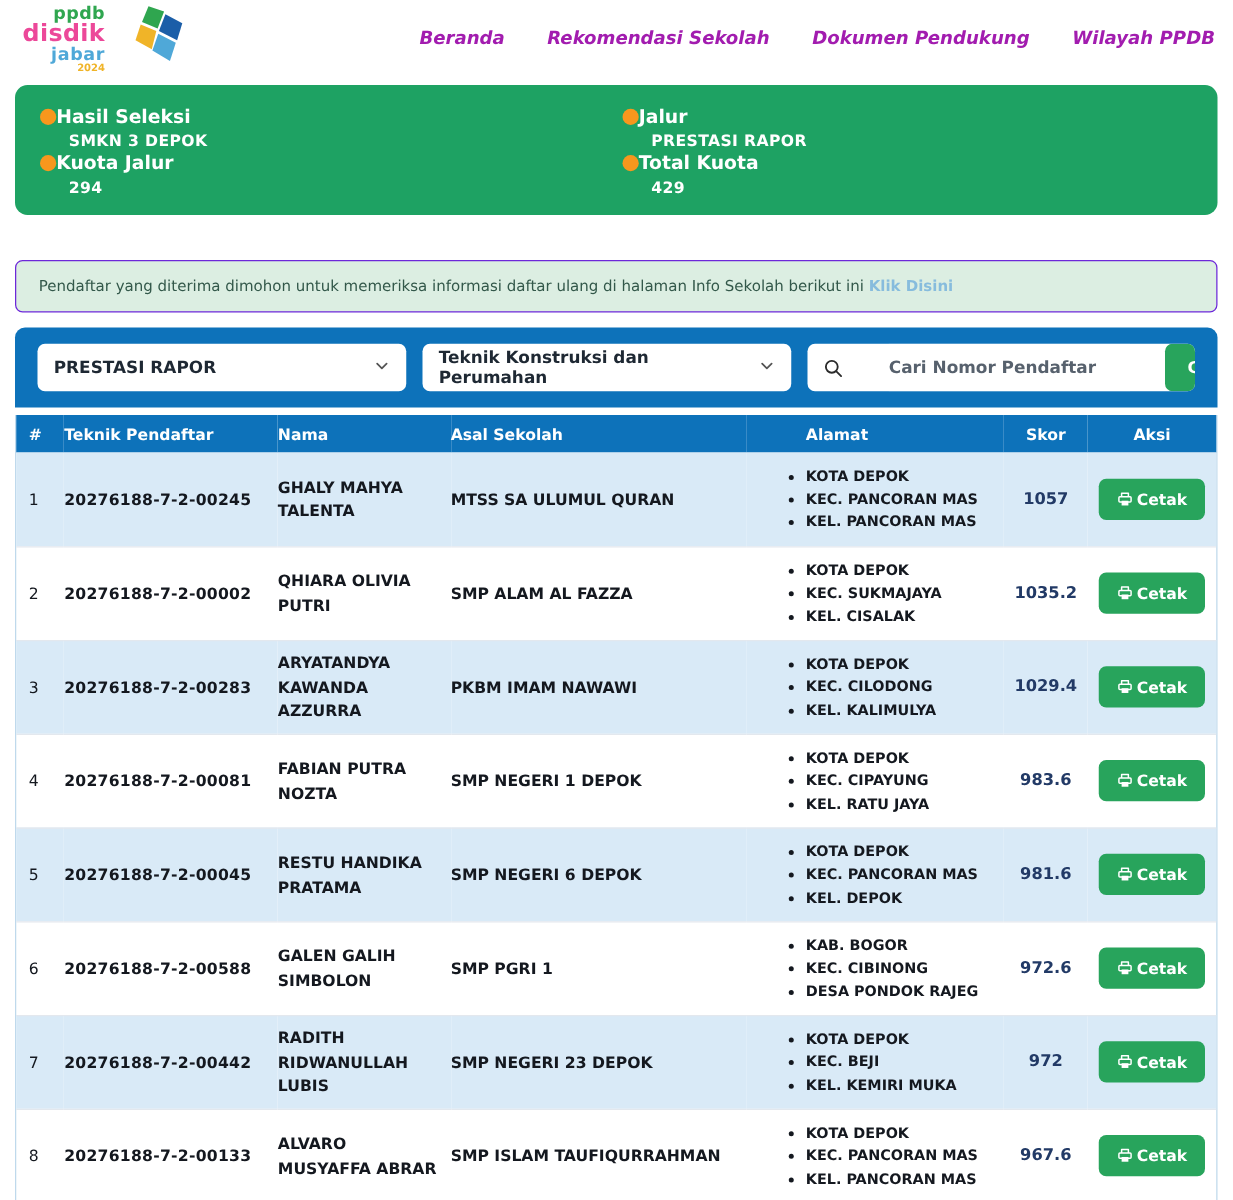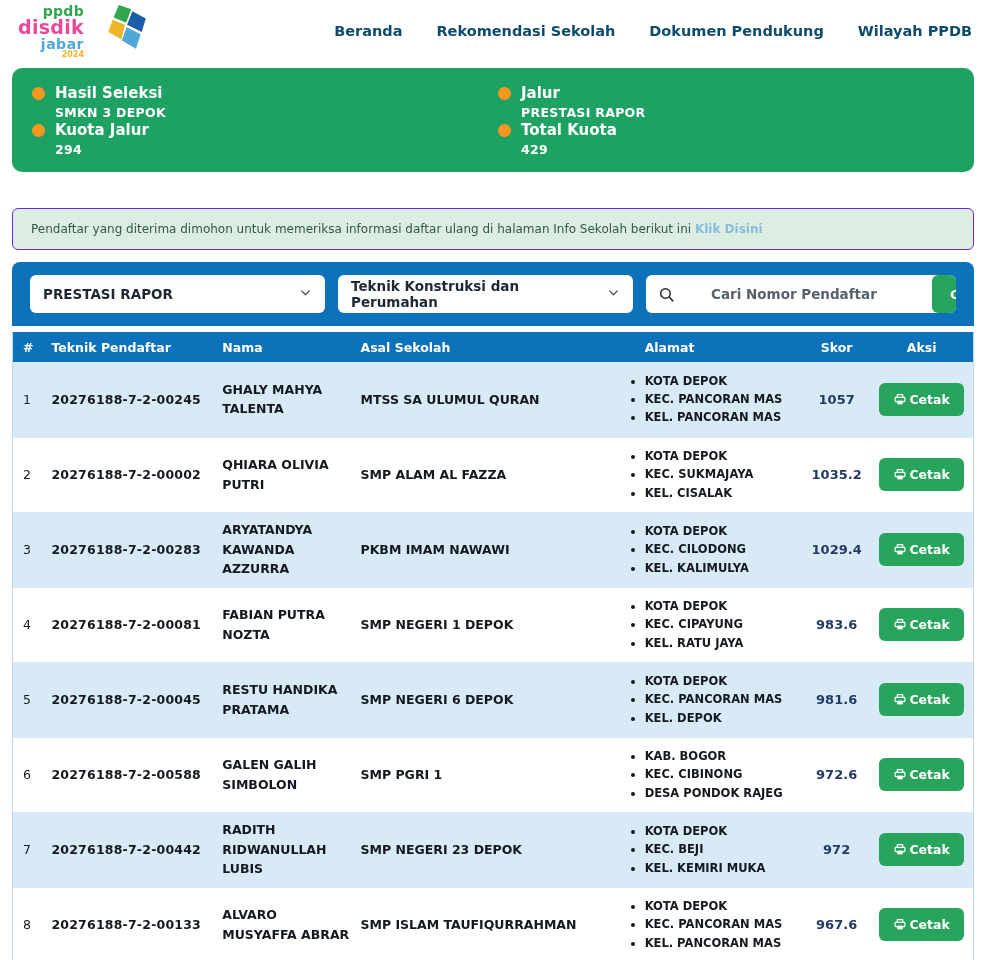--- a/index.html
+++ b/index.html
@@ -9,28 +9,28 @@
   
   .topbar { height:62px; display:flex; align-items:center; justify-content:space-between;
     padding:0 14px 0 18px; background:#fff; }
   .logo { display:flex; align-items:center; gap:14px; cursor:pointer; }
   .logo-text { text-align:right; line-height:1; }
   .logo-text .l1 { color:#2FA64F; font-weight:800; font-size:14px; letter-spacing:.3px; }
   .logo-text .l2 { color:#ec4899; font-weight:800; font-size:19px; letter-spacing:.3px; }
   .logo-text .l3 { color:#4FA8D8; font-weight:800; font-size:14px; letter-spacing:.5px; }
   .logo-text .l4 { color:#F0B428; font-weight:800; font-size:8px; }
   .nav { display:flex; align-items:center; gap:34px; }
-  .nav a { color:#0c4a6e; font-weight:700; font-size:14.5px; text-decoration:none; cursor:pointer; }
+  .nav a { color:#a21caf; font-weight:700; font-size:14.5px; text-decoration:none; cursor:pointer;font-style:italic; }
 
   
   .panel { margin:6px 12px 0 12px; background:#1EA263; border-radius:10px;
     padding:16px 20px 14px 20px; height:104px;
     display:grid; grid-template-columns:1fr 1fr; grid-auto-flow:row; column-gap:10px; }
   .s-item { color:#fff; }
-  .s-label { display:flex; align-items:center; gap:10px; font-weight:800; font-size:15px; }
+  .s-label { display:flex; align-items:center; font-weight:800; font-size:15px; }
   .dot { width:13px; height:13px; border-radius:50%; background:#F8971D; flex:0 0 auto; }
   .s-value { margin-left:23px; font-weight:700; font-size:12.5px; margin-top:3px; letter-spacing:.3px; }
 
   
   .notice { margin:36px 12px 0 12px; background:#DCEEE2; border:1px solid #6d28d9;
     border-radius:6px; padding:13px 18px; font-size:12px; color:#33584A; font-weight:500; }
   .notice a { color:#87BCDD; text-decoration:none; font-weight:600; cursor:pointer; }
 
   
   .filterbar { margin:12px 12px 0 12px; background:#0D72BA; border-radius:8px 8px 0 0;

